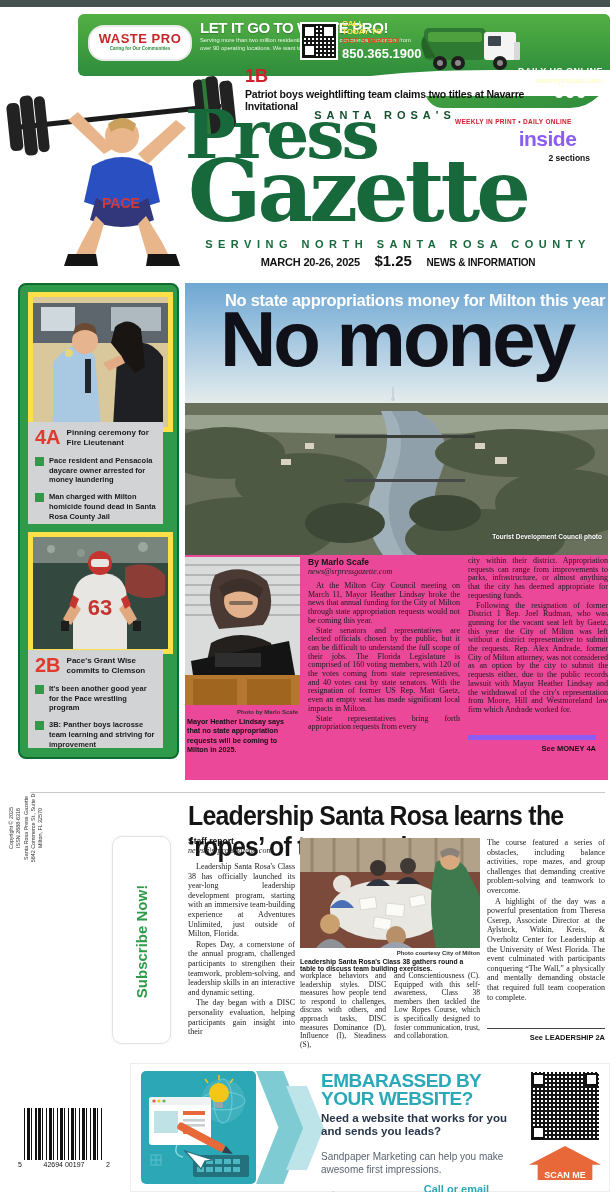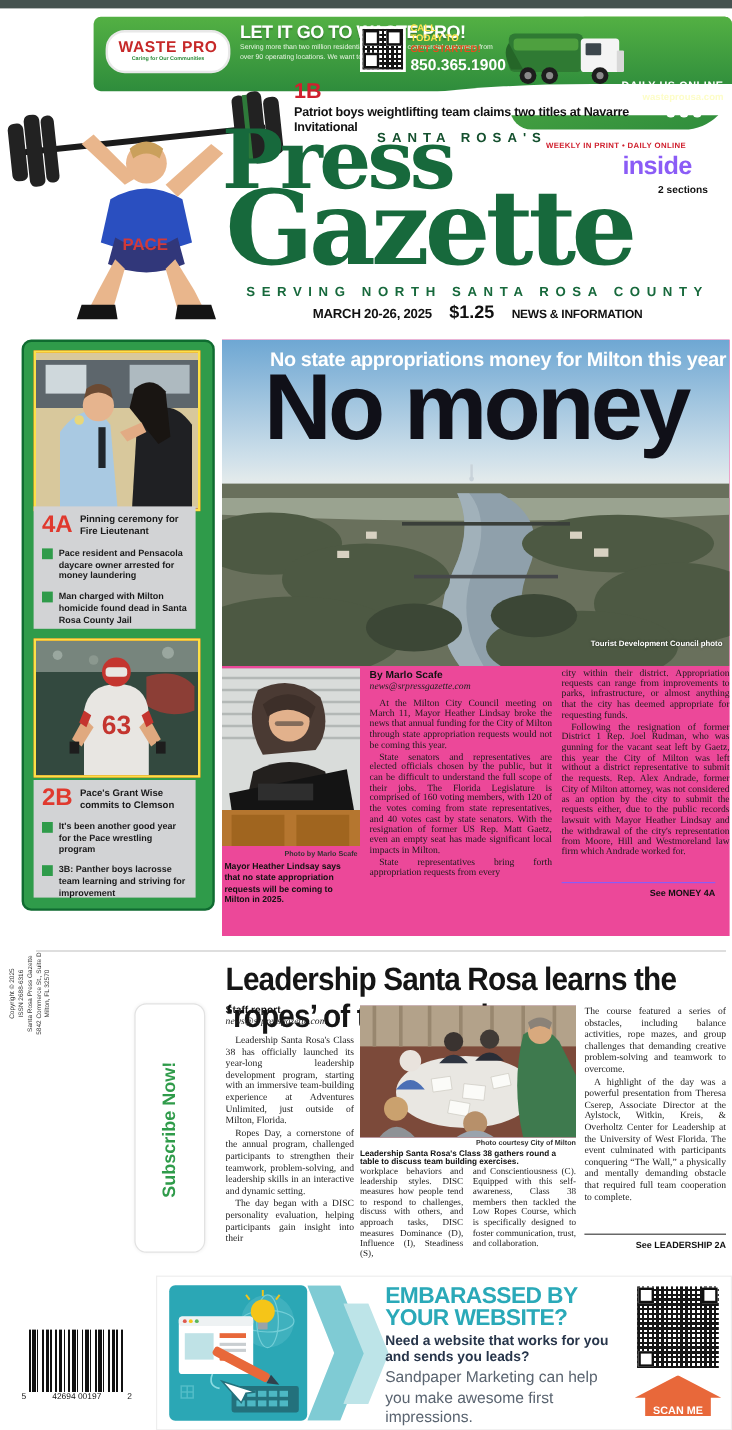--- a/index.html
+++ b/index.html
@@ -57,21 +57,21 @@
                font-size:8.5px}
   .mh-serving{left:188px;top:238px;width:420px;text-align:center;color:#17693c;font-weight:bold;
               font-size:11px;letter-spacing:5.5px;white-space:nowrap}
   .mh-dateline{left:188px;top:252px;width:420px;text-align:center;color:#111}
   .mh-dateline .d{font-weight:bold;font-size:11px;letter-spacing:-.2px}
   .mh-dateline .p{font-weight:bold;font-size:15px;padding:0 10px}
   .mh-dateline .n{font-weight:bold;font-size:10px;letter-spacing:-.2px}
   
   .sidebar{left:18px;top:283px;width:157px;height:472px;background:#2f9b4a;
            border:2px solid #0f6b30;border-radius:8px}
-  .sb-photo{position:absolute;left:8px;width:135px;border:2px solid #fde047;overflow:hidden;background:#c2410c}
+  .sb-photo{position:absolute;left:8px;width:135px;border:5px solid #fde047;overflow:hidden;background:#fca5a5}
   .sb-box{position:absolute;left:8px;width:135px;background:#d2d3d5;box-sizing:border-box;
           padding:6px 7px}
   .sb-page{color:#e0392e;font-weight:bold;font-size:20px;float:left;margin-right:6px;line-height:.9}
   .sb-head{color:#1a1a1a;font-weight:bold;font-size:8px;line-height:1.3}
   .sb-bullet{display:flex;gap:5px;margin-top:7px;clear:both}
   .sb-bullet .sq{width:9px;height:9px;background:#2f9b4a;flex:none;margin-top:1px}
   .sb-bullet .bt{color:#1a1a1a;font-weight:bold;font-size:7.5px;line-height:1.3}
   
   .main-panel{left:185px;top:283px;width:423px;height:497px;background:#ec4899}
   .hero{position:absolute;left:0;top:0;width:423px;height:272px;overflow:hidden}
@@ -86,21 +86,21 @@
                 font-weight:bold;color:#333}
   .mayor-cap{position:absolute;left:2px;top:434px;width:111px;font-weight:bold;font-size:7.2px;
              line-height:1.3;color:#111}
   .byline{font-weight:bold;font-size:8.5px;color:#111}
   .byemail{font-style:italic;font-size:8px;color:#222;font-family:"Liberation Serif",serif}
   .colA{position:absolute;left:123px;top:274px;width:152px;height:200px;overflow:hidden}
   .colB{position:absolute;left:283px;top:274px;width:140px;height:172px;overflow:hidden}
   .bodytxt p{margin:0 0 1px 0;font-family:"Liberation Serif",serif;font-size:8px;
              line-height:8.7px;color:#1b1b1b}
   .bodytxt p.ind{text-indent:8px}
-  .jumpA{position:absolute;left:283px;top:452px;width:128px;border-top:1px solid #8b5cf6;
+  .jumpA{position:absolute;left:283px;top:452px;width:128px;border-top:5px solid #8b5cf6;
          padding-top:4px;text-align:right;font-weight:bold;font-size:7.5px;color:#111}
   
   .divider{left:30px;top:792px;width:575px;height:1px;background:#c9c9c9}
   .s2-head{left:188px;top:801px;width:420px;color:#151515;font-weight:bold;font-size:27px;
            letter-spacing:-.8px;transform:scaleX(.92);transform-origin:left}
   .s2-by{left:188px;top:836px}
   .s2-col1{left:188px;top:862px;width:107px;height:196px;overflow:hidden}
   .s2 .bodytxt p{font-size:8px;line-height:9.6px}
   .s2-photo{left:300px;top:838px;width:180px;height:110px;overflow:hidden;background:#967}
   .s2-credit{left:300px;top:950px;width:180px;text-align:right;font-size:6px;font-weight:bold;color:#333}
@@ -129,21 +129,21 @@
   .bot-ad{left:130px;top:1063px;width:478px;height:127px;background:#fff;border:1px solid #eee}
   .ba-art{position:absolute;left:10px;top:7px;width:115px;height:113px;border-radius:5px;
           background:#2ba7b5}
   .ba-chev1{position:absolute;left:125px;top:7px;width:50px;height:113px;background:#7fcbd4;
             clip-path:polygon(0 0,55% 0,100% 50%,55% 100%,0 100%,45% 50%)}
   .ba-chev2{position:absolute;left:155px;top:22px;width:38px;height:84px;background:#bde4e8;
             clip-path:polygon(0 0,55% 0,100% 50%,55% 100%,0 100%,45% 50%)}
   .ba-txt{position:absolute;left:190px;top:8px;width:200px}
   .ba-h{color:#2aa9b8;font-weight:bold;font-size:19px;letter-spacing:-.5px;line-height:.95}
   .ba-sub{color:#27354a;font-weight:bold;font-size:11.5px;line-height:1.1;margin-top:4px}
-  .ba-body{color:#5a6470;font-size:13px;line-height:1.25;margin-top:3px}
+  .ba-body{color:#5a6470;font-size:10px;line-height:1.25;margin-top:14px}
   .ba-brandrow{display:flex;align-items:center;gap:5px;margin-top:7px}
   .ba-brand{color:#111;font-weight:bold;font-size:8px;font-style:italic}
   .ba-cta{color:#2aa9b8;font-weight:bold;font-size:11px}
   .ba-qr{position:absolute;left:400px;top:8px;width:68px;height:68px}
   .ba-scan{position:absolute;left:398px;top:82px;width:72px;height:34px;background:#e8683a;
            clip-path:polygon(50% 0,100% 55%,88% 55%,88% 100%,12% 100%,12% 55%,0 55%);
            color:#fff;font-weight:bold;font-size:9px;text-align:center;line-height:58px}
   
   .qr{background:#fff;position:relative;
       background-image:repeating-linear-gradient(0deg,#151515 0 2px,transparent 2px 4px),

